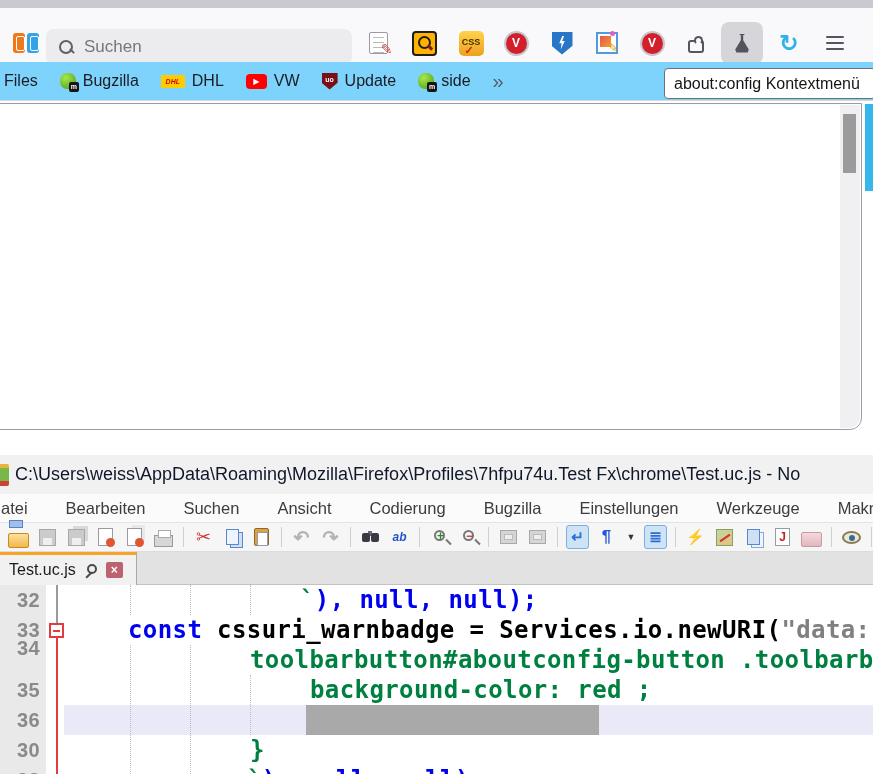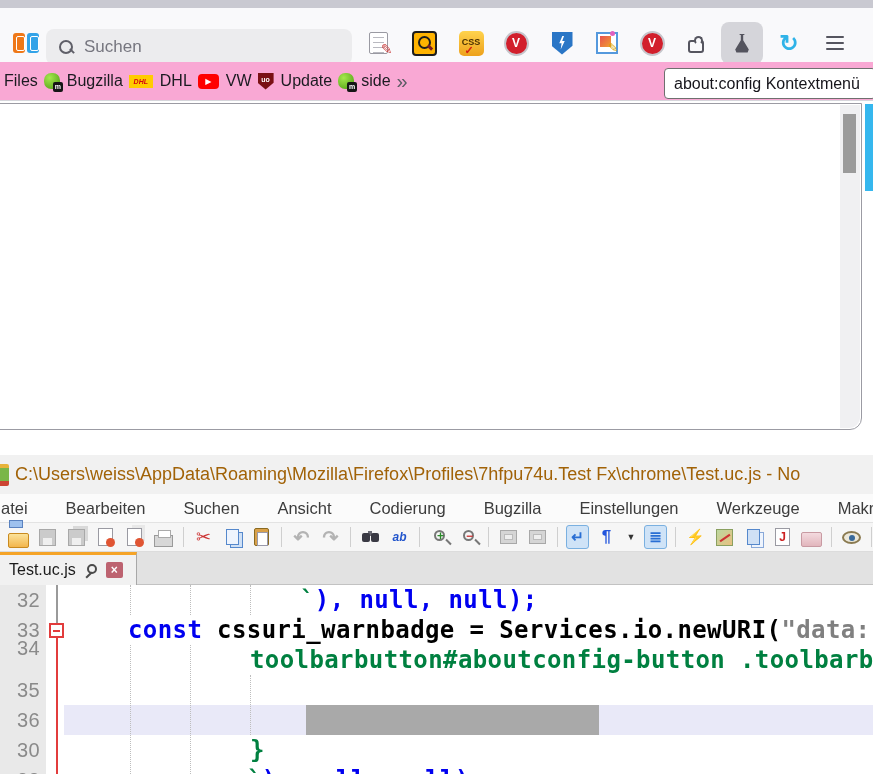--- a/index.html
+++ b/index.html
@@ -1,21 +1,21 @@
 <!DOCTYPE html>
 <html><head>
 <meta charset="utf-8">
 <style>
   *{margin:0;padding:0;box-sizing:border-box}
   html,body{width:873px;height:774px;overflow:hidden;background:#fff;font-family:"Liberation Sans",sans-serif;position:relative}
 
   
   .ff-topstrip{position:absolute;left:0;top:0;width:873px;height:8px;background:#c9c9d1}
   .ff-toolbar{position:absolute;left:0;top:8px;width:873px;height:54px;background:#f9f9fb}
-  .ff-bookmarks{position:absolute;left:0;top:62px;width:873px;height:39px;background:#f9a8d4;border-bottom:1px solid #d6d6db;display:flex;align-items:center;gap:6px;padding-left:4px;font-size:16px;color:#1b1b21}
+  .ff-bookmarks{position:absolute;left:0;top:62px;width:873px;height:39px;background:#7dd3fc;border-bottom:1px solid #d6d6db;display:flex;align-items:center;gap:22px;padding-left:4px;font-size:16px;color:#1b1b21}
   .bm{display:flex;align-items:center;gap:7px;white-space:nowrap}
   .fficon{position:absolute;top:8px;height:54px;display:flex;align-items:center;justify-content:center}
 
   .ext-split{display:flex;gap:2px}
   .ext-split i{display:block;width:12px;height:20px;border-radius:3px;position:relative}
   .ext-split i.o{background:#ef7818}.ext-split i.b{background:#33a3e8}
   .ext-split i::after{content:"";position:absolute;left:2.5px;top:3px;width:7px;height:13px;border:1.5px solid #fff;border-radius:2px}
 
   .ff-search{position:absolute;left:46px;top:21px;width:306px;height:36px;background:#ececee;border:none;border-radius:8px;display:flex;align-items:center;padding-left:12px;gap:10px}
   .glass{position:relative;width:16px;height:16px}
@@ -61,21 +61,21 @@
   
   .tooltip{position:absolute;left:664px;top:68px;width:212px;height:31px;background:#fff;border:1px solid #6f6f6f;border-radius:4px;z-index:60;display:flex;align-items:center;padding-left:9px;font-size:16px;color:#15141a;white-space:nowrap}
 
   
   .panel{position:absolute;left:-12px;top:103px;width:874px;height:327px;background:#fff;border:1px solid #9b9ba3;border-radius:0 0 12px 12px;z-index:5}
   .panel-track{position:absolute;right:1px;top:1px;bottom:1px;width:20px;background:#f0f0f2;border-radius:0 0 11px 0}
   .panel-thumb{position:absolute;right:4px;top:9px;width:13px;height:59px;background:#9b9b9b}
   .cyanbar{position:absolute;left:865px;top:104px;width:8px;height:87px;background:#35b7ee;z-index:4}
 
   
-  .npp-title{position:absolute;left:0;top:455px;width:873px;height:39px;background:#f1f1f1;display:flex;align-items:center;color:#a16207;font-size:18px;white-space:nowrap;overflow:hidden}
+  .npp-title{position:absolute;left:0;top:455px;width:873px;height:39px;background:#f1f1f1;display:flex;align-items:center;color:#0f172a;font-size:18px;white-space:nowrap;overflow:hidden}
   .npp-appicon{width:9px;height:22px;margin-right:6px;background:linear-gradient(180deg,#e8b33a 20%,#7ab648 20% 75%,#cc4433 75%);border-radius:0 2px 2px 0}
   .npp-menu{position:absolute;left:0;top:494px;width:873px;height:28px;background:#fbfbfb;display:flex;align-items:center;font-size:16.5px;color:#3c3c3c;white-space:nowrap}
   .npp-menu span{padding:0 19px}
   .npp-menu span:first-child{padding-left:1px}
   .npp-tools{position:absolute;left:0;top:522px;width:900px;height:30px;background:#f6f6f6;border-top:1px solid #e3e3e3;border-bottom:1px solid #dcdcdc;display:flex;align-items:center;padding-left:4px}
   .ti{width:23px;height:24px;margin:0 3px;position:relative;display:inline-flex;align-items:center;justify-content:center;font-size:16px;flex:none}
   .tsep{width:1px;height:20px;background:#cfcfcf;margin:0 5px;flex:none}
   .t-open{background:linear-gradient(#fbe29a,#f3b64d);border:1px solid #c98a1f;border-radius:2px;width:21px;height:15px;margin-top:6px}
   .t-open::before{content:"";position:absolute;left:2px;top:-5px;width:12px;height:6px;background:#9ec1ee;border:1px solid #5a82c0}
   .t-floppy,.t-floppy2{width:17px;height:17px;background:#cbcbcb;border:1px solid #a8a8a8;position:relative}
@@ -117,21 +117,21 @@
   .tab-active{position:absolute;left:0;top:0;width:137px;height:33px;background:#f1f1f1;border-right:1px solid #a8a8a8;border-top:3px solid #f5a428;display:flex;align-items:center;padding-left:9px;gap:8px;font-size:16px;color:#1c1c1c}
   .pin{width:14px;height:14px;position:relative}
   .pin::before{content:"";position:absolute;right:1px;top:1px;width:6px;height:6px;border:2px solid #4a4a4a;border-radius:50%}
   .pin::after{content:"";position:absolute;left:1px;bottom:1px;width:8px;height:2px;background:#4a4a4a;transform:rotate(-45deg)}
   .tab-close{width:17px;height:16px;background:#bd6370;border-radius:2px;color:#fff;font-size:12px;font-weight:bold;display:flex;align-items:center;justify-content:center;line-height:14px}
 
   
   .editor{position:absolute;left:0;top:585px;width:873px;height:189px;background:#fff;overflow:hidden;
     font-family:"DejaVu Sans Mono","Liberation Mono",monospace;font-weight:bold;font-size:24px;letter-spacing:0.4px}
   .gutter{position:absolute;left:0;top:0;width:46px;height:189px;background:#e9e9e9}
-  .lnum{position:absolute;left:0;width:40px;text-align:right;line-height:30px;font-family:"Liberation Sans",sans-serif;font-weight:400;font-size:20px;color:#8a8a8a}
+  .lnum{position:absolute;left:0;width:40px;text-align:right;line-height:30px;font-family:"Liberation Sans",sans-serif;font-weight:700;font-size:20px;color:#8a8a8a}
   .curline{position:absolute;left:64px;top:120px;width:809px;height:30px;background:#e9e9f8}
   .selbg{position:absolute;left:306px;top:120px;width:293px;height:30px;background:#a9a9a9}
   .guide{position:absolute;width:0;border-left:1px dotted #bdbdbd}
   .fold-gray{position:absolute;left:56px;top:0;width:2px;height:38px;background:#9a9a9a}
   .fold-box{position:absolute;left:49px;top:38px;width:15px;height:15px;background:#fff;border:2px solid #e23c3c}
   .fold-box::after{content:"";position:absolute;left:2px;top:4.5px;width:7px;height:2px;background:#e23c3c}
   .fold-red{position:absolute;left:56px;top:53px;width:2px;height:136px;background:#e23c3c}
   .crow{position:absolute;line-height:30px;white-space:pre;z-index:2}
   .c-blue{color:#0000f0}.c-black{color:#000}.c-gray{color:#808080}.c-green{color:#008040}
 </style>
@@ -366,15 +366,16 @@
   <div class="guide" style="left:250px;top:0;height:30px"></div>
   <div class="guide" style="left:250px;top:90px;height:60px"></div>
 
   <div class="fold-gray"></div>
   <div class="fold-box"></div>
   <div class="fold-red"></div>
 
   <div class="crow" style="top:30px;left:128px"><span class="c-blue">const</span><span class="c-black"> cssuri_warnbadge = Services.io.newURI(</span><span class="c-gray">"data:</span></div>
   <div class="crow" style="top:0;left:300px"><span class="c-green">`</span><span class="c-blue">), null, null);</span></div>
   <div class="crow" style="top:60px;left:250px"><span class="c-green">toolbarbutton#aboutconfig-button .toolbarbu</span></div>
+  <div class="crow" style="top:90px;left:310px"><span class="c-green">background-color: red ;</span></div>
   <div class="crow" style="top:150px;left:250px"><span class="c-green">}</span></div>
   <div class="crow" style="top:180px;left:247px"><span class="c-green">`</span><span class="c-blue">), null, null)</span></div>
 </div>
 
 </body></html>

